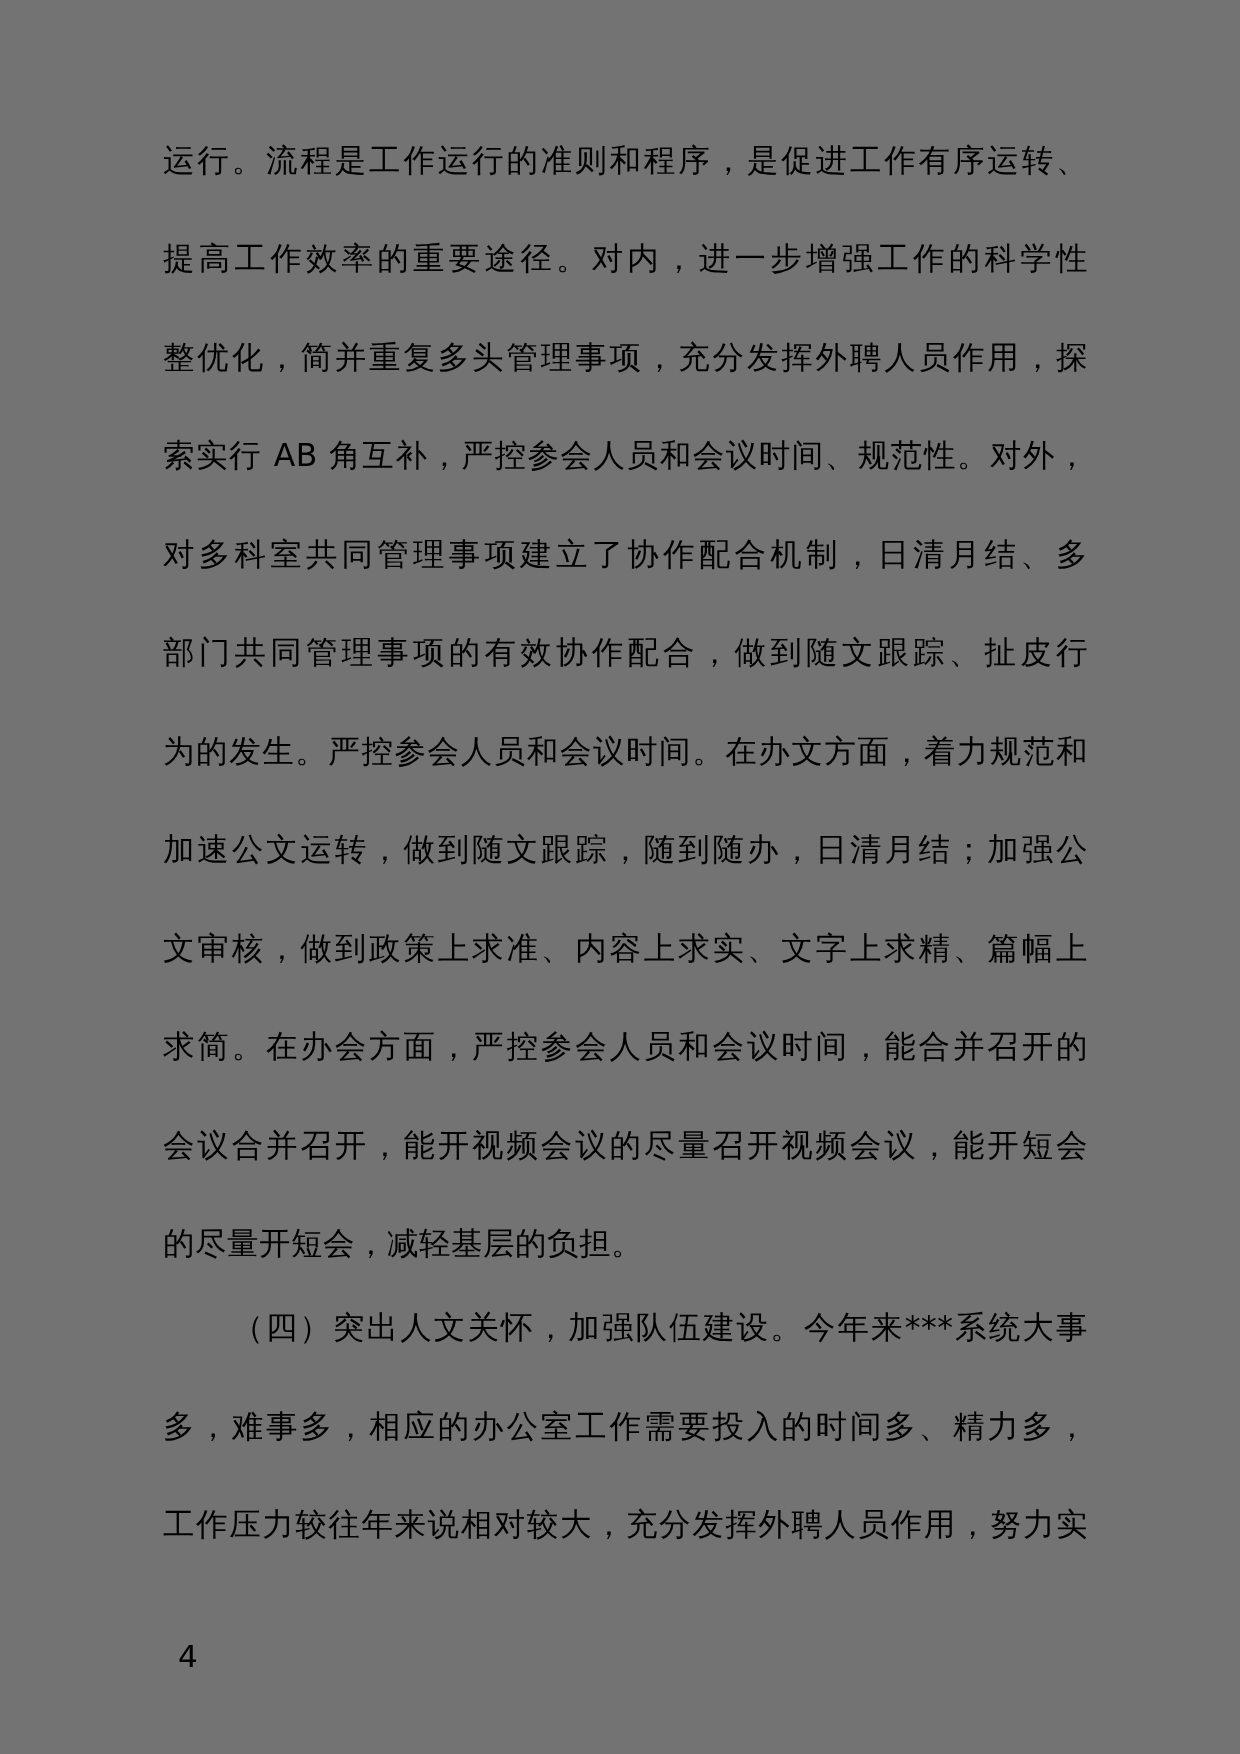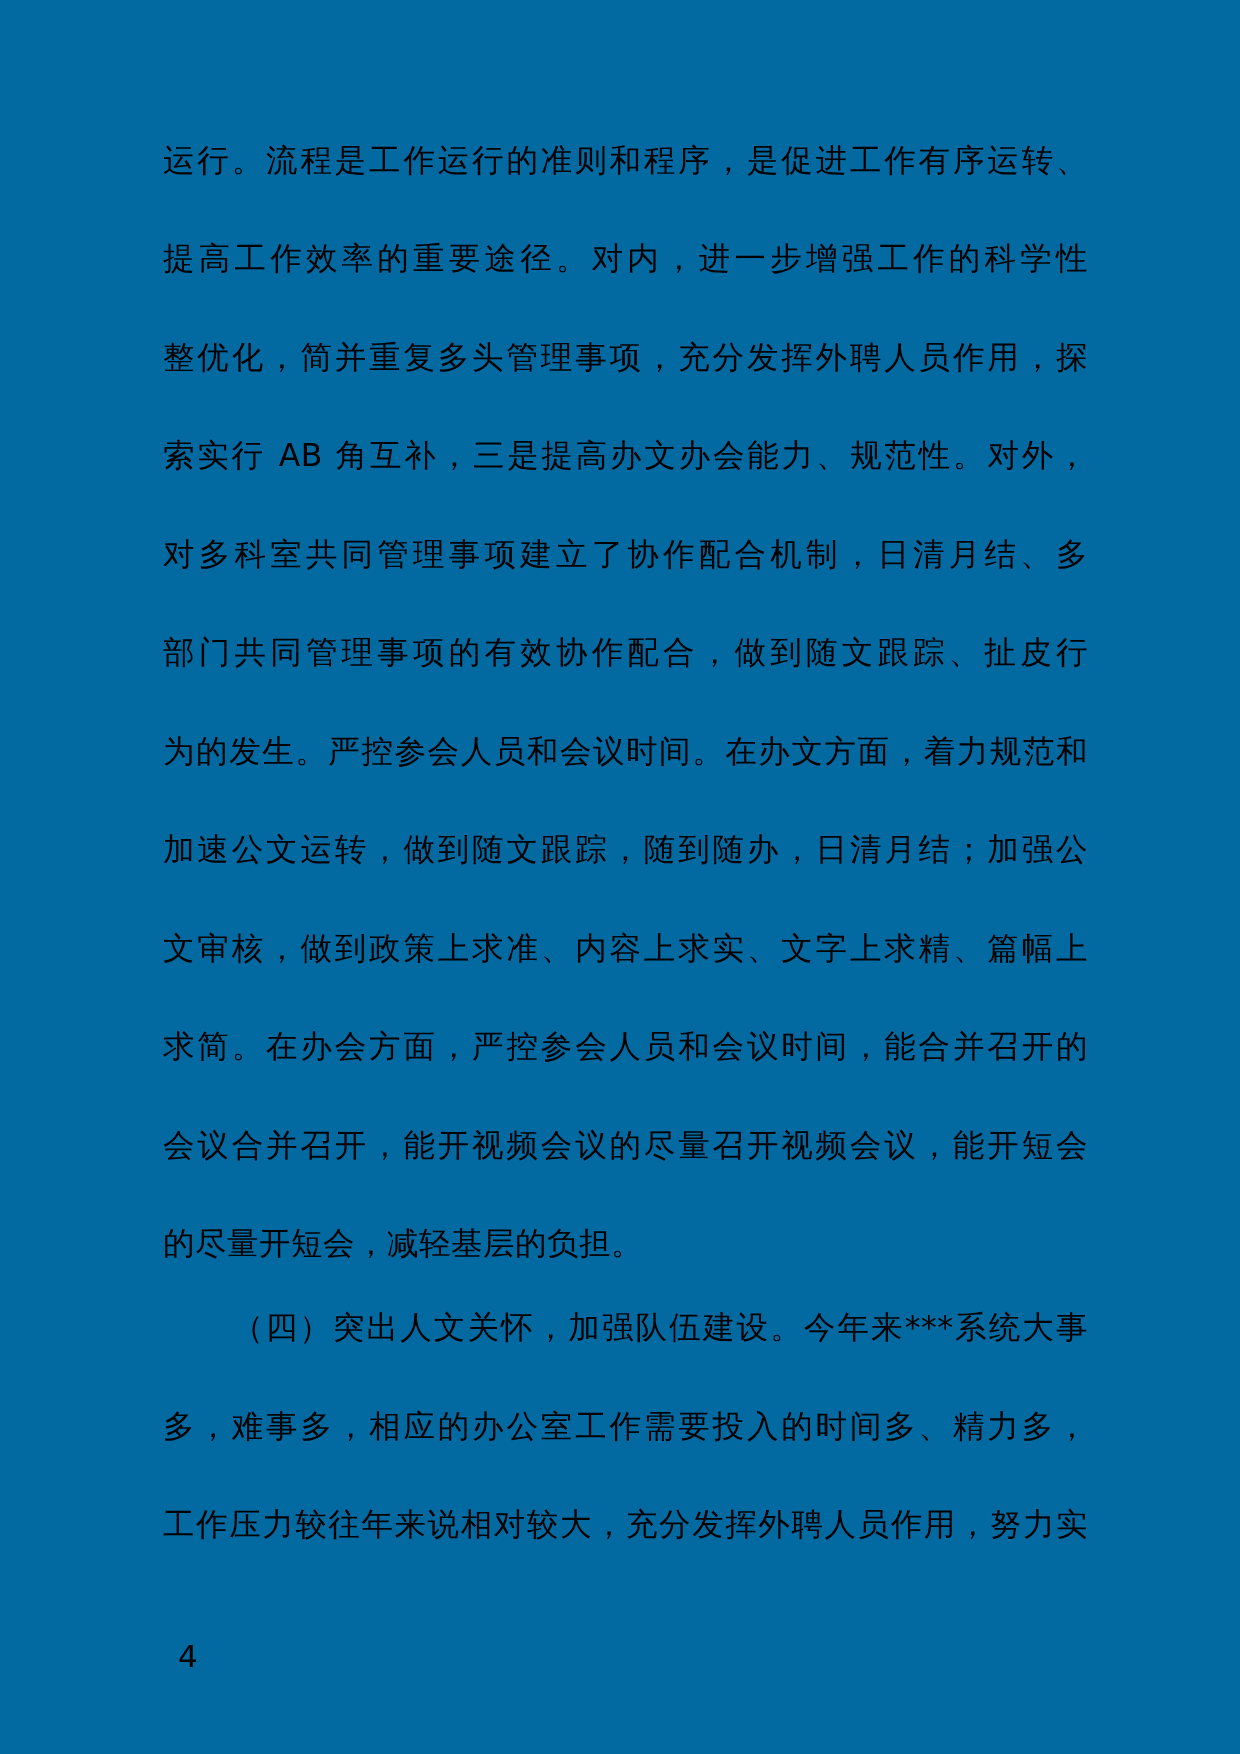--- a/index.html
+++ b/index.html
@@ -1,32 +1,32 @@
 <!DOCTYPE html>
 <html><head>
   <meta charset="utf-8">
   <style>
     html, body { margin: 0; padding: 0; background: #ffffff; }
     body { width: 1240px; height: 1754px; position: relative; overflow: hidden;
            font-family: "DejaVu Sans", "Liberation Sans", sans-serif; color: #000; }
-    .page { position: absolute; left: 0; top: 0; width: 1240px; height: 1754px; background: #0369a1; }
+    .page { position: absolute; left: 0; top: 0; width: 1240px; height: 1754px; background: #737373; }
     .line { position: absolute; left: 163px; width: 925px; font-size: 31.5px; line-height: 40px;
             white-space: nowrap; letter-spacing: 0.5px; text-align: justify; text-align-last: justify; }
     .line.last { text-align-last: left; }
     .line.indent { left: 232px; width: 856px; }
     .pagenum { position: absolute; left: 178px; top: 1636px; font-size: 31px; line-height: 40px; }
   </style>
 </head>
 <body>
 
 <div class="page">
   <div class="line" style="top:140px">运行。流程是工作运行的准则和程序，是促进工作有序运转、</div>
   <div class="line" style="top:238px">提高工作效率的重要途径。对内，进一步增强工作的科学性</div>
   <div class="line" style="top:337px">整优化，简并重复多头管理事项，充分发挥外聘人员作用，探</div>
-  <div class="line" style="top:435px">索实行 AB 角互补，三是提高办文办会能力、规范性。对外，</div>
+  <div class="line" style="top:435px">索实行 AB 角互补，严控参会人员和会议时间、规范性。对外，</div>
   <div class="line" style="top:534px">对多科室共同管理事项建立了协作配合机制，日清月结、多</div>
   <div class="line" style="top:632px">部门共同管理事项的有效协作配合，做到随文跟踪、扯皮行</div>
   <div class="line" style="top:731px">为的发生。严控参会人员和会议时间。在办文方面，着力规范和</div>
   <div class="line" style="top:829px">加速公文运转，做到随文跟踪，随到随办，日清月结；加强公</div>
   <div class="line" style="top:928px">文审核，做到政策上求准、内容上求实、文字上求精、篇幅上</div>
   <div class="line" style="top:1026px">求简。在办会方面，严控参会人员和会议时间，能合并召开的</div>
   <div class="line" style="top:1125px">会议合并召开，能开视频会议的尽量召开视频会议，能开短会</div>
   <div class="line last" style="top:1223px">的尽量开短会，减轻基层的负担。</div>
   <div class="line" style="top:1406px">多，难事多，相应的办公室工作需要投入的时间多、精力多，</div>
   <div class="line indent" style="top:1307px">（四）突出人文关怀，加强队伍建设。今年来***系统大事</div>

